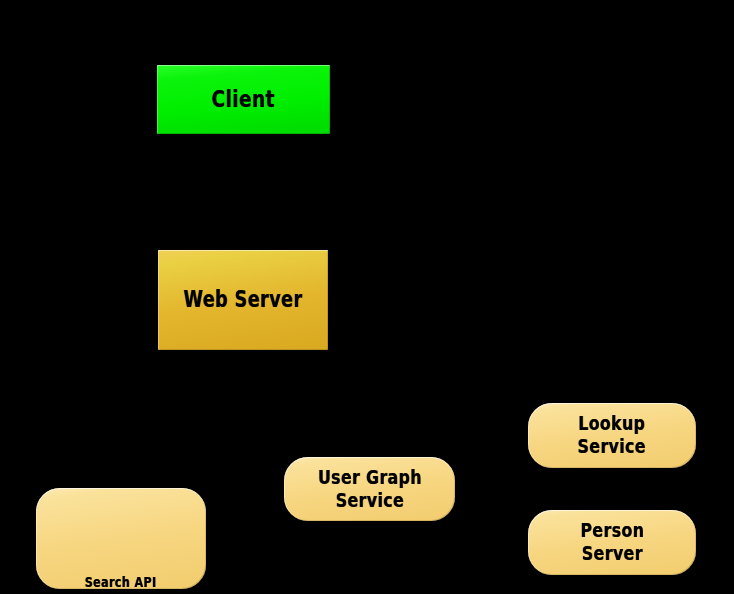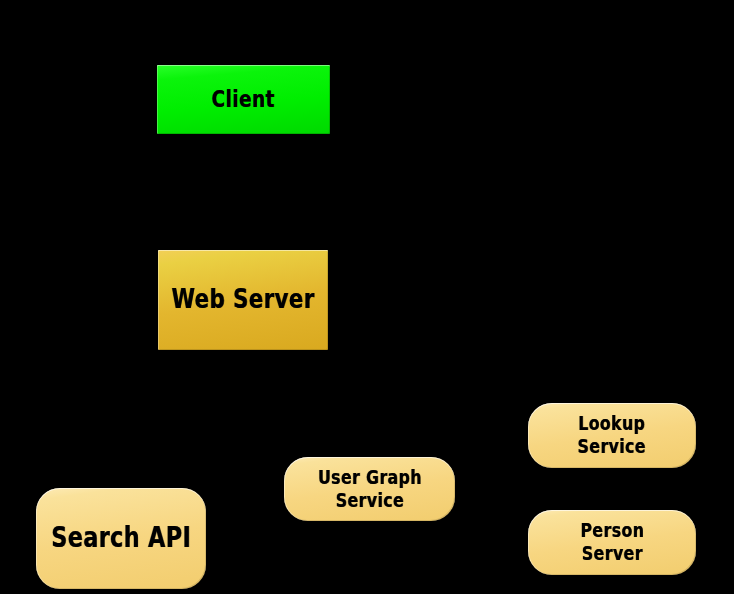--- a/index.html
+++ b/index.html
@@ -69,31 +69,31 @@
     border-radius: 24px;
   }
 </style>
 </head>
 <body>
 
 <div id="canvas" style="background: rgb(0, 0, 0);">
     <div class="node green" style="left: 157px; top: 33px; width: 173px; height: 69px; font-size: 20px;">
       <span class="label">Client</span>
     </div>
-    <div class="node amber" style="left: 158px; top: 218px; width: 170px; height: 100px; font-size: 23px;">
+    <div class="node amber" style="left: 158px; top: 218px; width: 170px; height: 100px; font-size: 19px;">
       <span class="label">Web Server</span>
     </div>
     <div class="node lightyellow" style="left: 528px; top: 371px; width: 168px; height: 65px; font-size: 17px;">
       <span class="label">Lookup
 Service</span>
     </div>
     <div class="node lightyellow" style="left: 284px; top: 425px; width: 171px; height: 64px; font-size: 17px; justify-content: center;">
       <span class="label">User Graph
 Service</span>
     </div>
-    <div class="node lightyellow" style="left: 36px; top: 456px; width: 170px; height: 101px; font-size: 24px;">
+    <div class="node lightyellow" style="left: 36px; top: 456px; width: 170px; height: 101px; font-size: 12px; align-items: flex-end;">
       <span class="label">Search API</span>
     </div>
     <div class="node lightyellow" style="left: 528px; top: 478px; width: 168px; height: 65px; font-size: 17px;">
       <span class="label">Person
 Server</span>
     </div>
   </div>
 
 </body></html>

